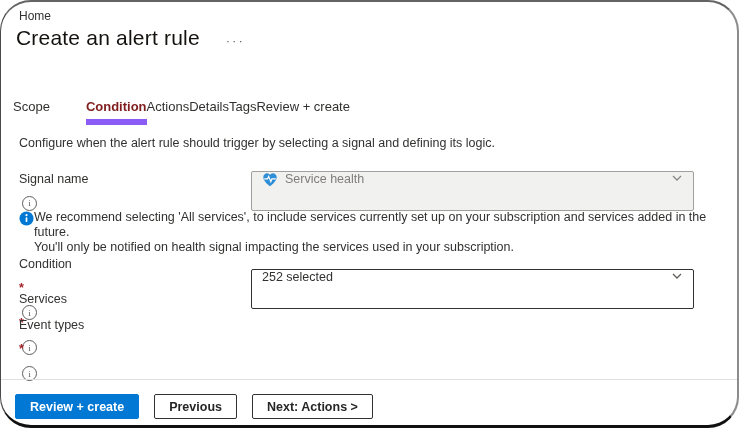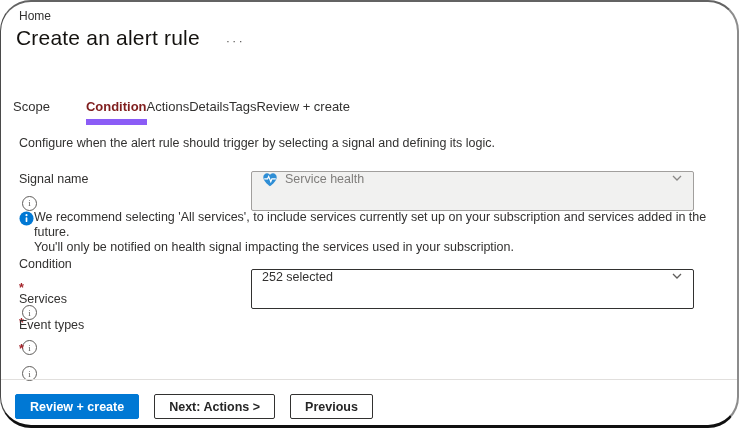--- a/index.html
+++ b/index.html
@@ -125,17 +125,17 @@
       <span>Event types</span>
       <span class="required">*</span>
       <span class="tip">i</span>
     </div>
   </div>
 
   <div class="divider"></div>
 
   <div class="footer">
     <div class="btn primary">Review + create</div>
+    <div class="btn secondary">Previous</div>
     <div class="btn secondary" style="min-width:111px;">Next: Actions &gt;</div>
-    <div class="btn secondary">Previous</div>
   </div>
 
 </div>
 
 </body></html>

